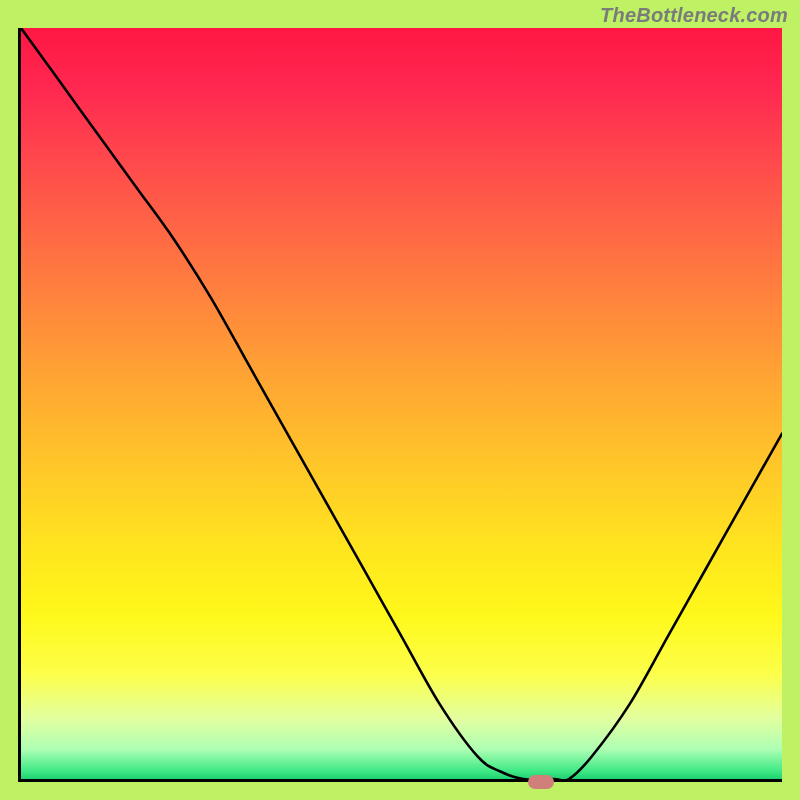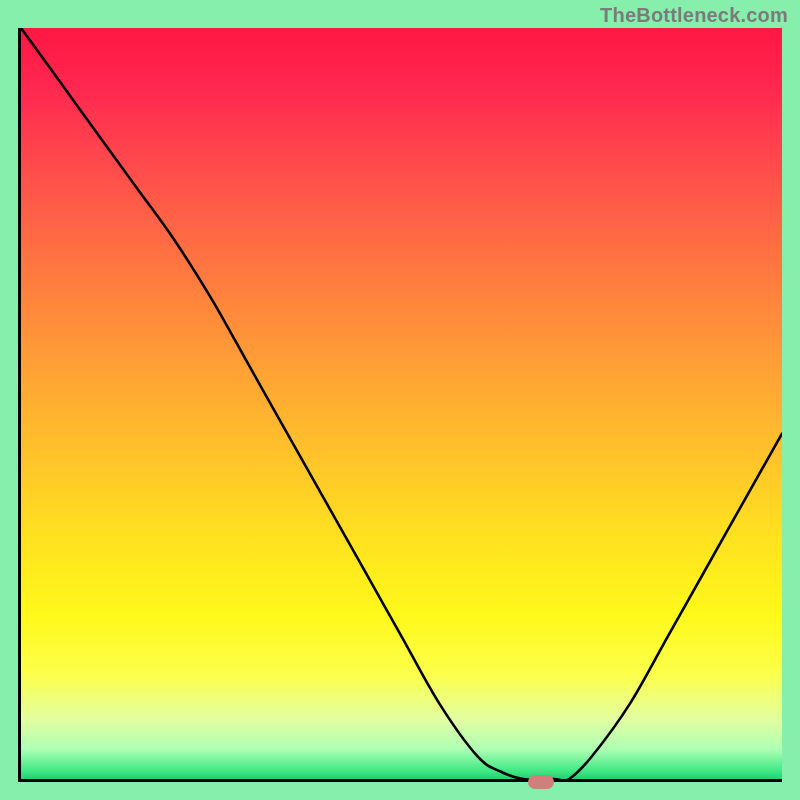--- a/index.html
+++ b/index.html
@@ -1,21 +1,22 @@
 <!DOCTYPE html>
 <html><head>
 <meta charset="utf-8">
 <style>
   * { margin: 0; padding: 0; box-sizing: border-box; }
   html, body { width: 800px; height: 800px; overflow: hidden; }
   .chart-container {
     width: 800px;
     height: 800px;
     position: relative;
-    background: #86efac;
+    background: #bef264;
+    font-style: italic;
   }
   .plot-area {
     position: absolute;
     left: 18px;
     top: 28px;
     width: 764px;
     height: 754px;
     background: linear-gradient(to bottom,
       #ff1744 0%,
       #ff2850 8%,

